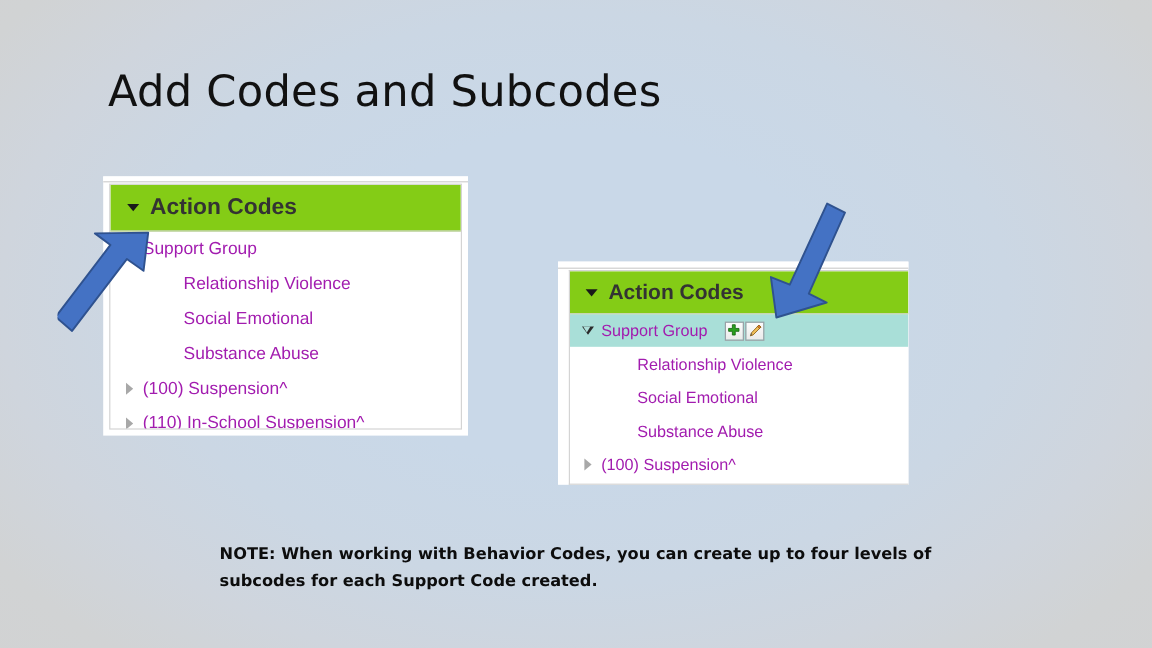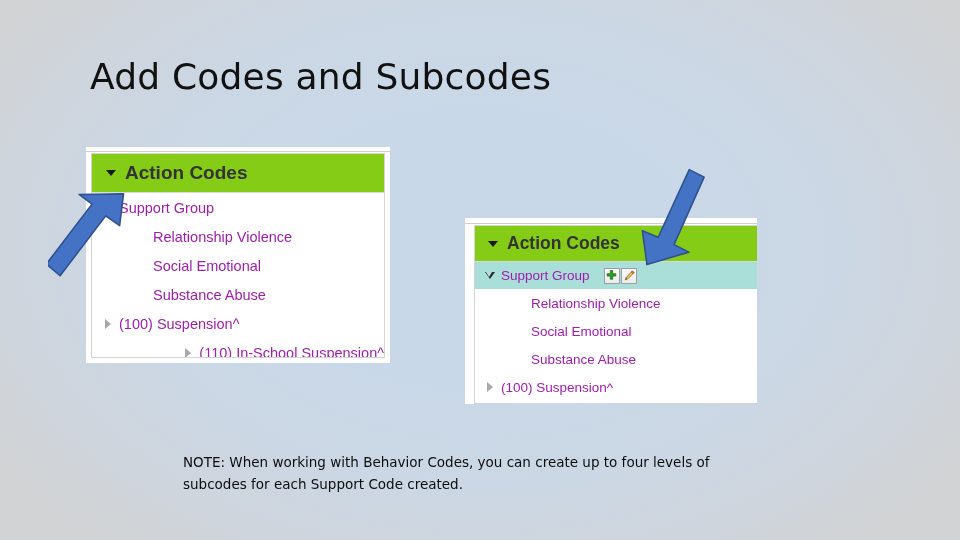--- a/index.html
+++ b/index.html
@@ -151,21 +151,21 @@
 
   
   .arrow {
     position: absolute;
     pointer-events: none;
   }
 
   
   #note {
     position: absolute;
-    font-weight: normal;
+    font-weight: bold;
     color: #0d0d0d;
     font-size: 13.5px;
     line-height: 1.62;
     font-family: "DejaVu Sans", sans-serif;
   }
 </style>
 </head>
 <body>
 
 <div id="slide">
@@ -207,21 +207,21 @@
           <span>Substance Abuse</span>
         </li>
 
         <li class="tree-row" style="height:29px; padding-left:5px; font-size:14.5px;">
           <span class="tw" style="width:22px;">
             <span class="caret-right-solid"></span>
           </span>
           <span>(100) Suspension^</span>
         </li>
 
-        <li class="tree-row" style="height:29px; padding-left:5px; font-size:14.5px;justify-content:flex-end;">
+        <li class="tree-row" style="height:29px; padding-left:5px; font-size:14.5px;">
           <span class="tw" style="width:22px;">
             <span class="caret-right-solid"></span>
           </span>
           <span>(110) In-School Suspension^</span>
         </li>
 
       </ul>
     </div>
   </div>
 

